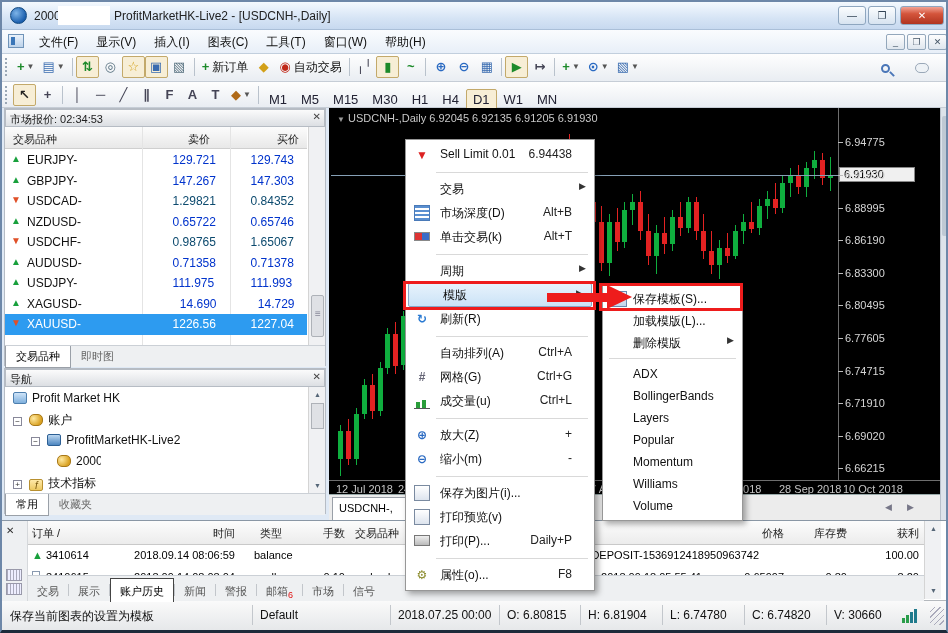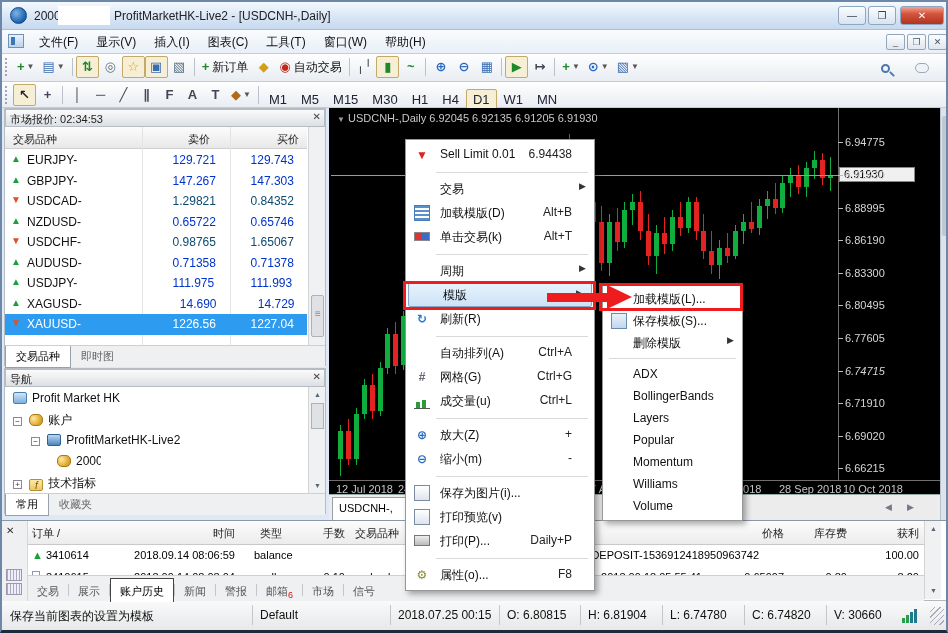--- a/index.html
+++ b/index.html
@@ -427,21 +427,21 @@
       <div class="plabel" style="top: 94px;">6.88995</div>
       <div class="ptick" style="top: 132px;"></div>
       <div class="plabel" style="top: 126px;">6.86190</div>
       <div class="ptick" style="top: 165px;"></div>
       <div class="plabel" style="top: 159px;">6.83300</div>
       <div class="ptick" style="top: 197.1px;"></div>
       <div class="plabel" style="top: 191.1px;">6.80495</div>
       <div class="ptick" style="top: 230.1px;"></div>
       <div class="plabel" style="top: 224.1px;">6.77605</div>
       <div class="ptick" style="top: 263.1px;"></div>
-      <div class="plabel" style="top: 257.1px; font-style: italic;">6.74715</div>
+      <div class="plabel" style="top: 257.1px;">6.74715</div>
       <div class="ptick" style="top: 295.1px;"></div>
       <div class="plabel" style="top: 289.1px;">6.71910</div>
       <div class="ptick" style="top: 328.1px;"></div>
       <div class="plabel" style="top: 322.1px;">6.69020</div>
       <div class="ptick" style="top: 360.2px;"></div>
       <div class="plabel" style="top: 354.2px;">6.66215</div>
     </div>
   <div id="xaxis">
       <div class="dlabel" style="left: 7px;">12 Jul 2018</div>
       <div class="dlabel" style="left: 69px;">24 Jul 2018</div>
@@ -460,43 +460,43 @@
   </div>
   <div id="chart-vscroll" class="abs">
     <div id="chart-vthumb"></div>
   </div>
 </div>
 
 <div id="ctx1" class="abs ctxmenu">
     <div class="mi"><span class="mico i-selllimit">▼</span><span>Sell Limit 0.01</span><span class="mright">6.94438</span></div>
     <div class="msep"></div>
     <div class="mi"><span>交易</span><span class="msub">▶</span></div>
-    <div class="mi"><span class="mico i-depth"></span><span>加载模版(D)</span><span class="mright">Alt+B</span></div>
+    <div class="mi"><span class="mico i-depth"></span><span>市场深度(D)</span><span class="mright">Alt+B</span></div>
     <div class="mi"><span class="mico i-oneclick"></span><span>单击交易(k)</span><span class="mright">Alt+T</span></div>
     <div class="msep"></div>
     <div class="mi"><span>周期</span><span class="msub">▶</span></div>
     <div class="mi hl"><span>模版</span><span class="msub">▶</span></div>
     <div class="mi"><span class="mico i-refresh">↻</span><span>刷新(R)</span></div>
     <div class="msep"></div>
     <div class="mi"><span>自动排列(A)</span><span class="mright">Ctrl+A</span></div>
     <div class="mi"><span class="mico i-grid">#</span><span>网格(G)</span><span class="mright">Ctrl+G</span></div>
     <div class="mi"><span class="mico i-volume"></span><span>成交量(u)</span><span class="mright">Ctrl+L</span></div>
     <div class="msep"></div>
     <div class="mi"><span class="mico i-zin">⊕</span><span>放大(Z)</span><span class="mright">+</span></div>
     <div class="mi"><span class="mico i-zout">⊖</span><span>缩小(m)</span><span class="mright">-</span></div>
     <div class="msep"></div>
     <div class="mi"><span class="mico i-doc"></span><span>保存为图片(i)...</span></div>
     <div class="mi"><span class="mico i-doc"></span><span>打印预览(v)</span></div>
     <div class="mi"><span class="mico i-print"></span><span>打印(P)...</span><span class="mright">Daily+P</span></div>
     <div class="msep"></div>
     <div class="mi"><span class="mico i-props">⚙</span><span>属性(o)...</span><span class="mright">F8</span></div>
   </div>
 <div id="ctx2" class="abs ctxmenu">
+    <div class="mi"><span class="mico i-savetpl"></span><span>保存模板(S)...</span></div>
     <div class="mi"><span>加载模版(L)...</span></div>
-    <div class="mi"><span class="mico i-savetpl"></span><span>保存模板(S)...</span></div>
     <div class="mi"><span>删除模版</span><span class="msub">▶</span></div>
     <div class="msep"></div>
     <div class="mi"><span>ADX</span></div>
     <div class="mi"><span>BollingerBands</span></div>
     <div class="mi"><span>Layers</span></div>
     <div class="mi"><span>Popular</span></div>
     <div class="mi"><span>Momentum</span></div>
     <div class="mi"><span>Williams</span></div>
     <div class="mi"><span>Volume</span></div>
   </div>
@@ -549,21 +549,21 @@
     <div class="scr-arr" style="top:1px">▲</div>
     <div class="scr-arr" style="top:63px">▼</div>
   </div>
 </div>
 
 <div id="statusbar" class="abs">
   <span class="sseg" style="left:8px">保存当前图表的设置为模板</span>
   <div class="ssep" style="left:250px"></div>
   <span class="sseg" style="left:258px">Default</span>
   <div class="ssep" style="left:388px"></div>
-  <span class="sseg" style="left:396px">2018.07.25 00:15</span>
+  <span class="sseg" style="left:396px">2018.07.25 00:00</span>
   <div class="ssep" style="left:497px"></div>
   <span class="sseg" style="left:505px">O: 6.80815</span>
   <div class="ssep" style="left:578px"></div>
   <span class="sseg" style="left:586px">H: 6.81904</span>
   <div class="ssep" style="left:660px"></div>
   <span class="sseg" style="left:668px">L: 6.74780</span>
   <div class="ssep" style="left:742px"></div>
   <span class="sseg" style="left:750px">C: 6.74820</span>
   <div class="ssep" style="left:824px"></div>
   <span class="sseg" style="left:832px">V: 30660</span>

